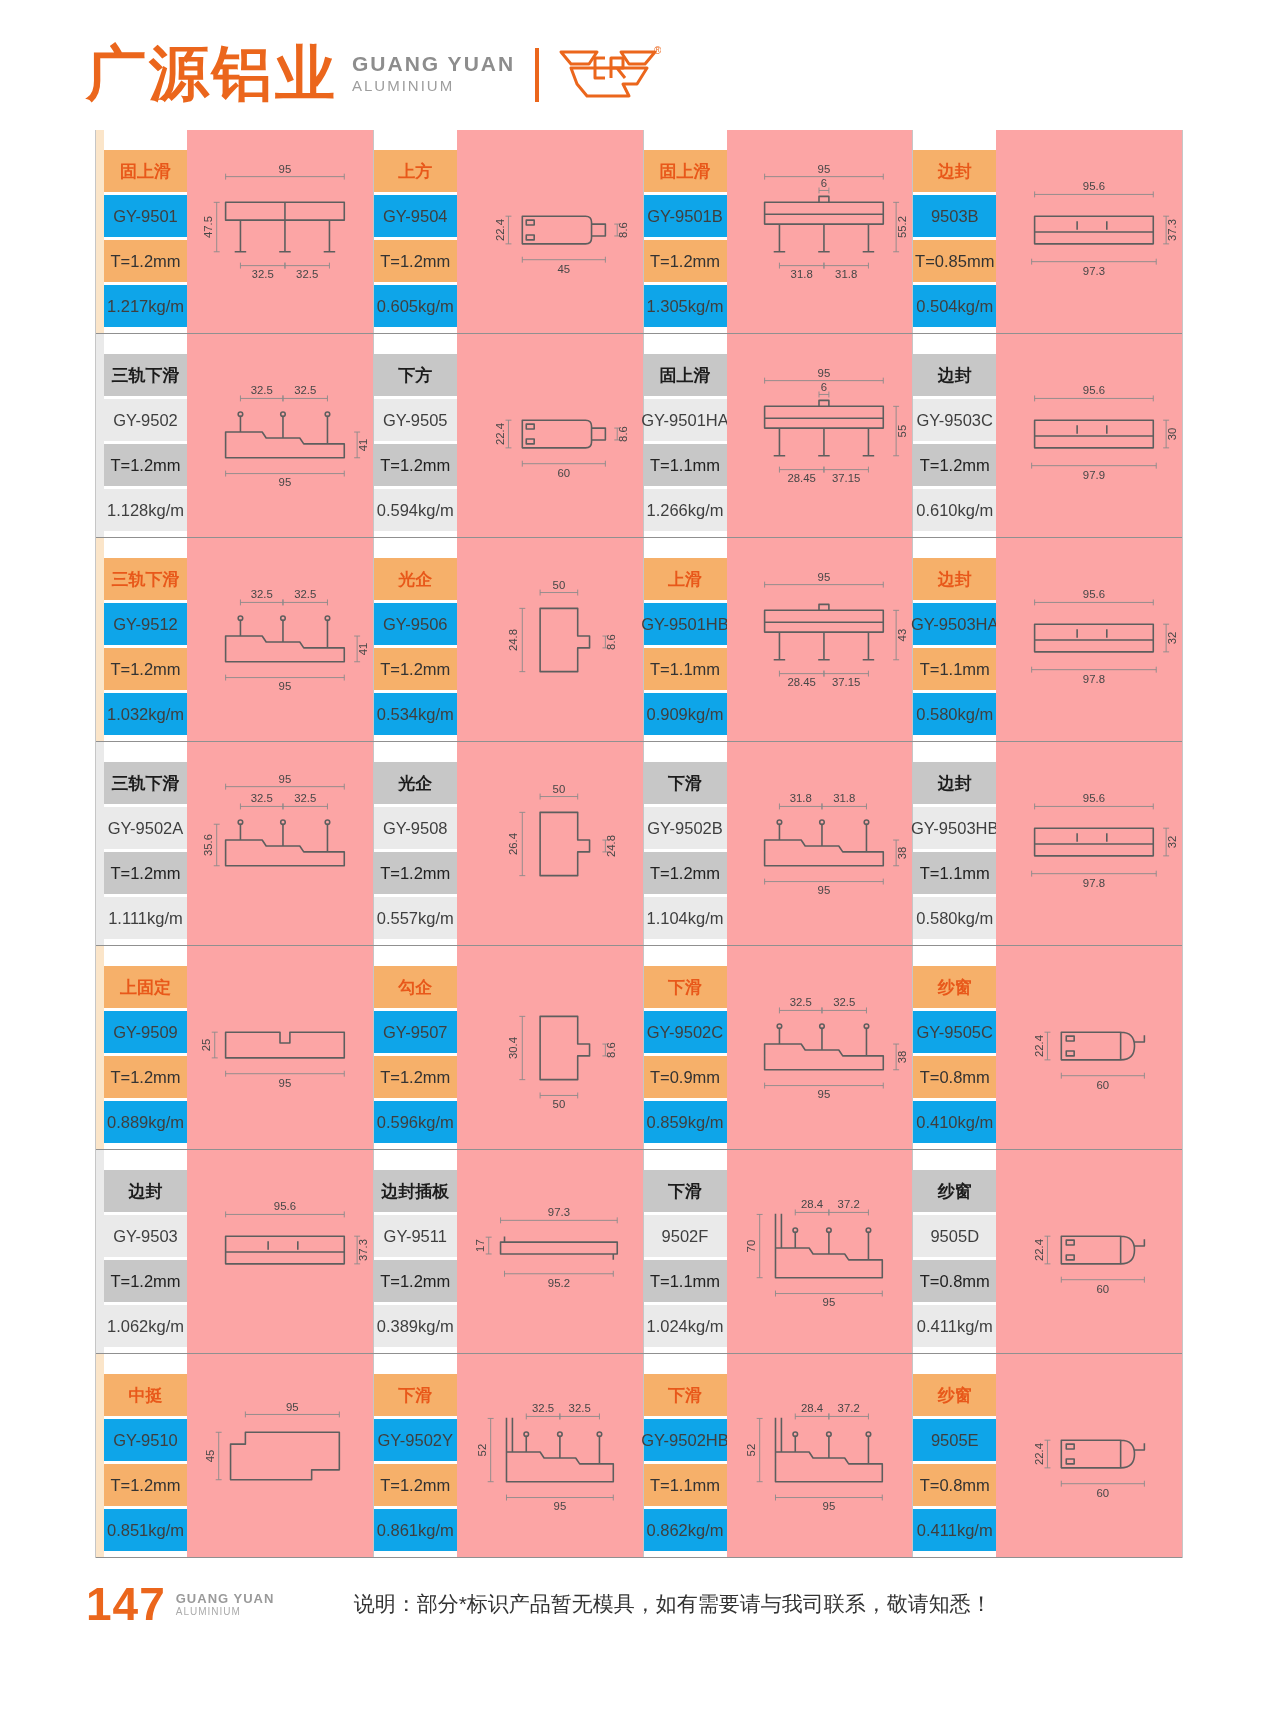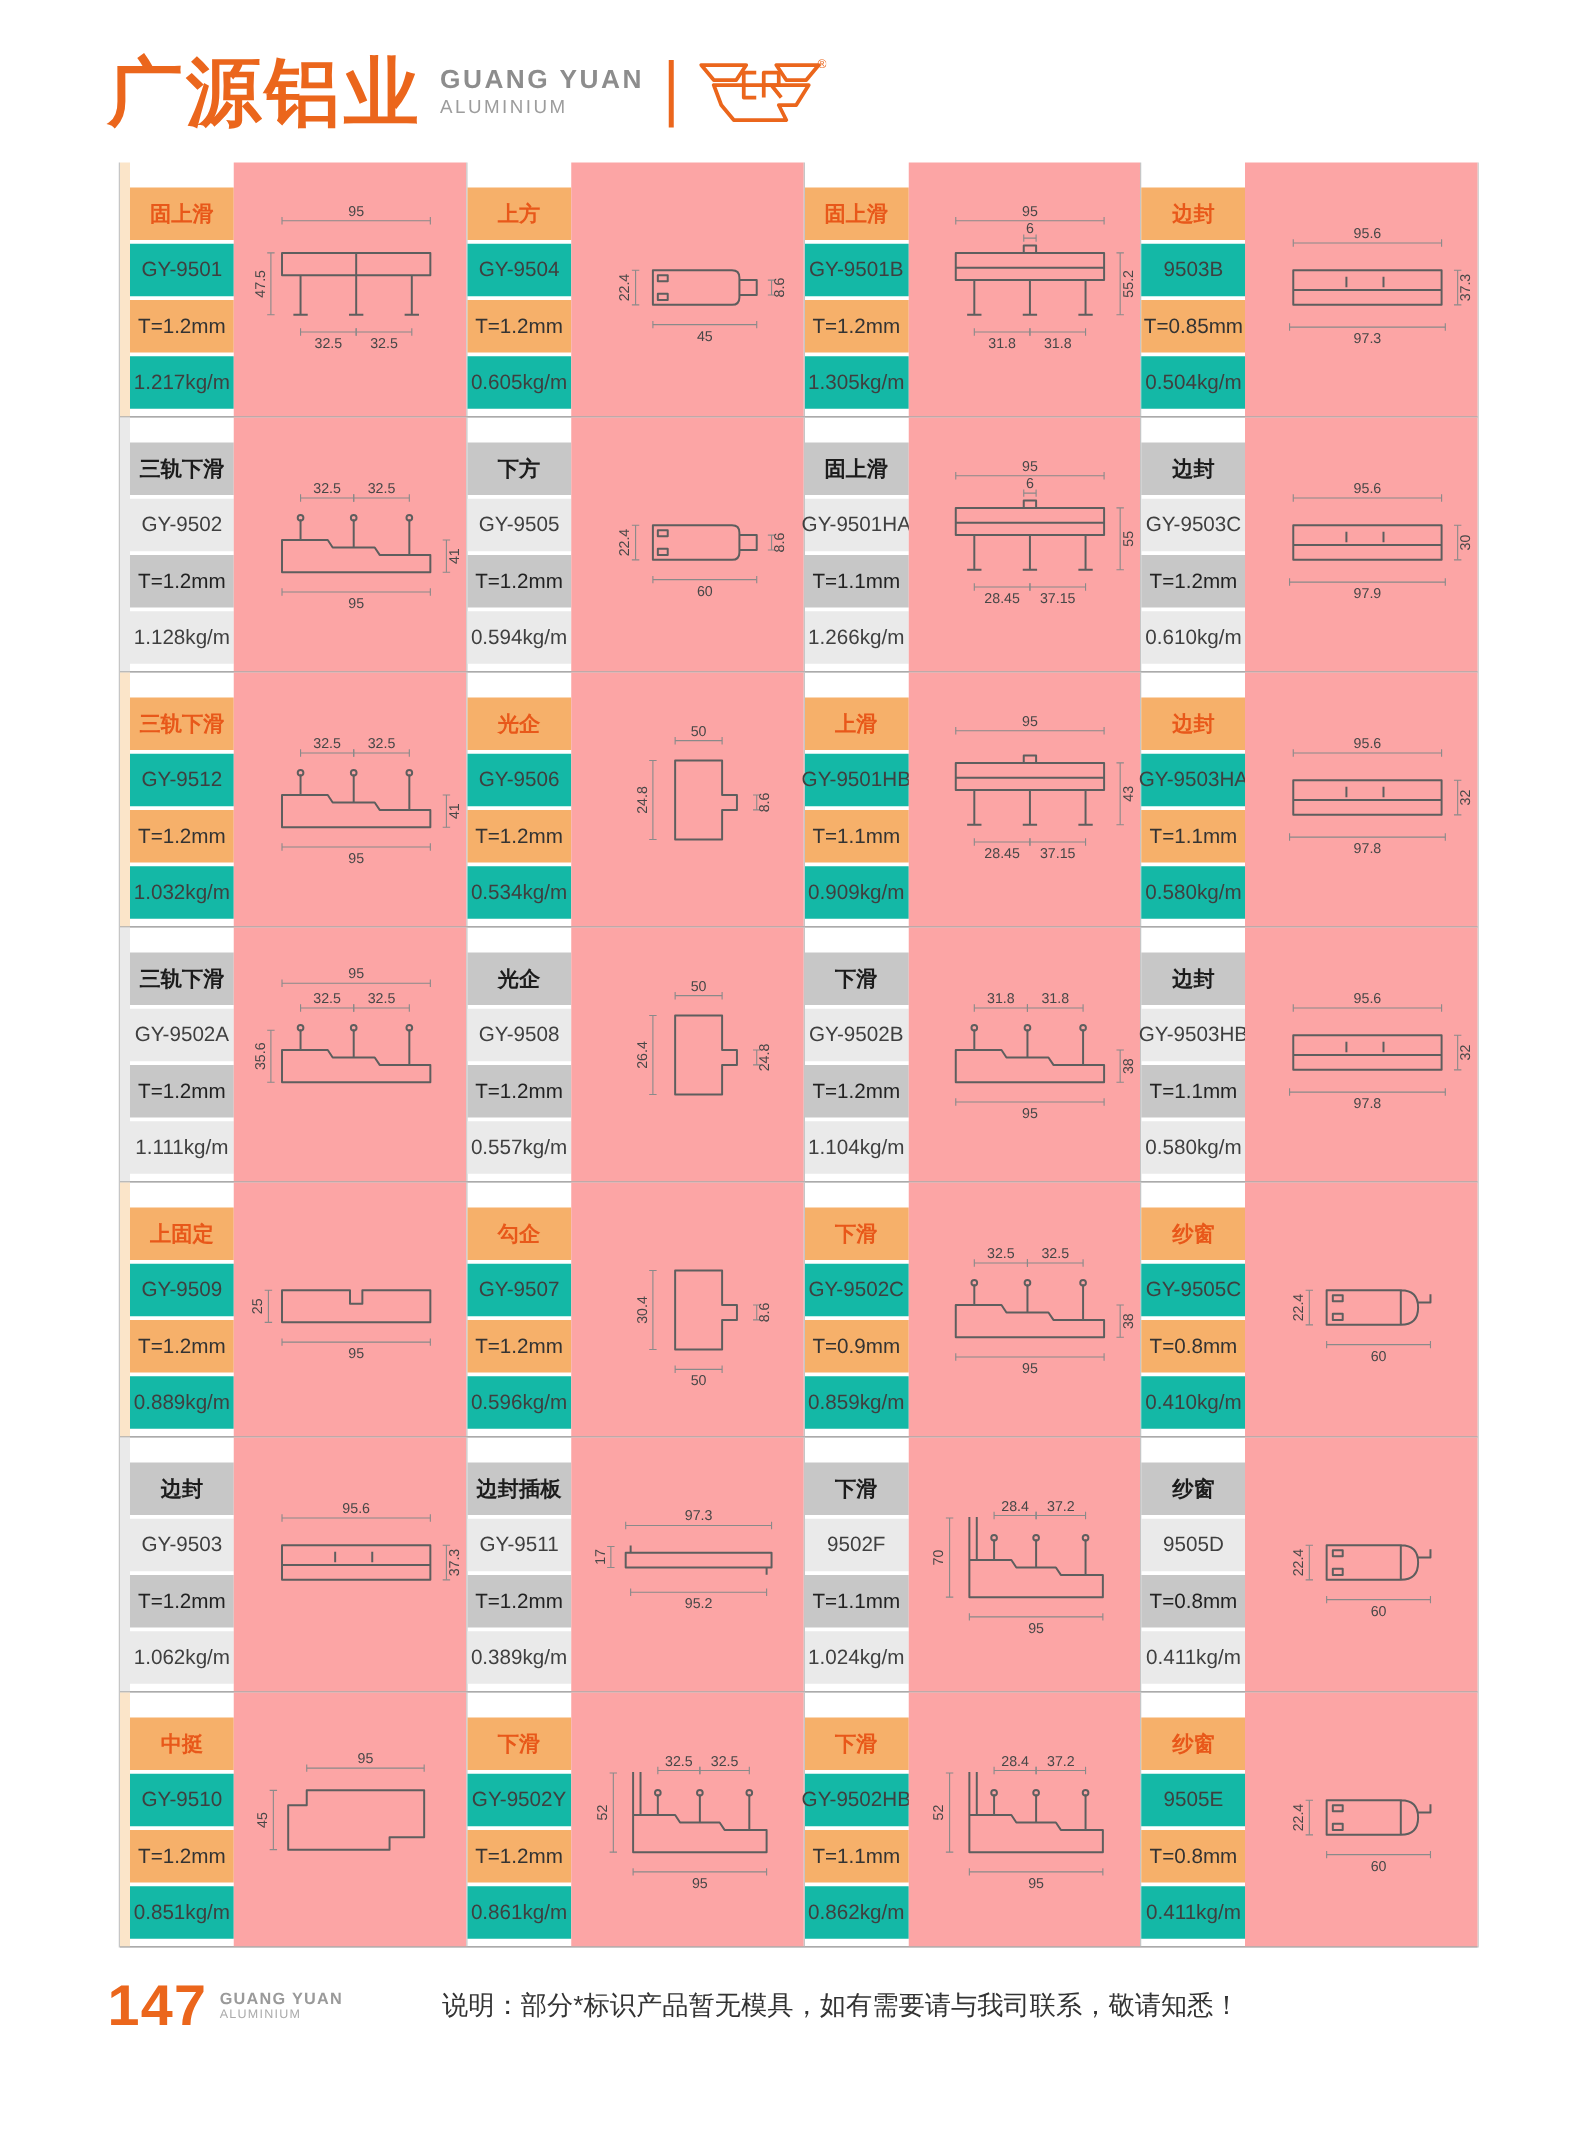--- a/index.html
+++ b/index.html
@@ -25,21 +25,21 @@
   .strip{width:8px;}
   .row.orange .strip{background:#FBE5C9;}
   .row.gray .strip{background:#EAEAEA;}
   .cell{flex:1;display:flex;min-width:0;}
   .cell + .cell{border-left:1px solid #c6c6c6;}
   .info{width:83px;padding:20px 0 0 0;display:flex;flex-direction:column;gap:3px;flex:none;}
   .c{height:42px;display:flex;align-items:center;justify-content:center;font-size:16.5px;color:#3f3f3f;white-space:nowrap;}
   .c.cat{font-weight:bold;font-size:17px;}
   .row.orange .c.cat{background:#F6B06A;color:#E8581A;}
   .row.orange .c.mid{background:#F6B06A;color:#333333;}
-  .row.orange .c.light{background:#14b8a6;}
+  .row.orange .c.light{background:#0ea5e9;}
   .row.gray .c.cat{background:#C7C7C7;color:#1c1c1c;}
   .row.gray .c.mid{background:#C7C7C7;color:#222222;}
   .row.gray .c.light{background:#EAEAEA;}
   .draw{flex:1;display:flex;align-items:center;justify-content:center;min-width:0;background:#fca5a5;text-decoration:underline;}
   svg.dwg{width:178px;height:198px;}
   .profile{fill:none;stroke:#5e5e5e;stroke-width:1.6;stroke-linejoin:round;stroke-linecap:square;}
   .dim{stroke:#8a8a8a;stroke-width:0.9;}
   .dimt{font-size:11.5px;fill:#474747;}
 
   

